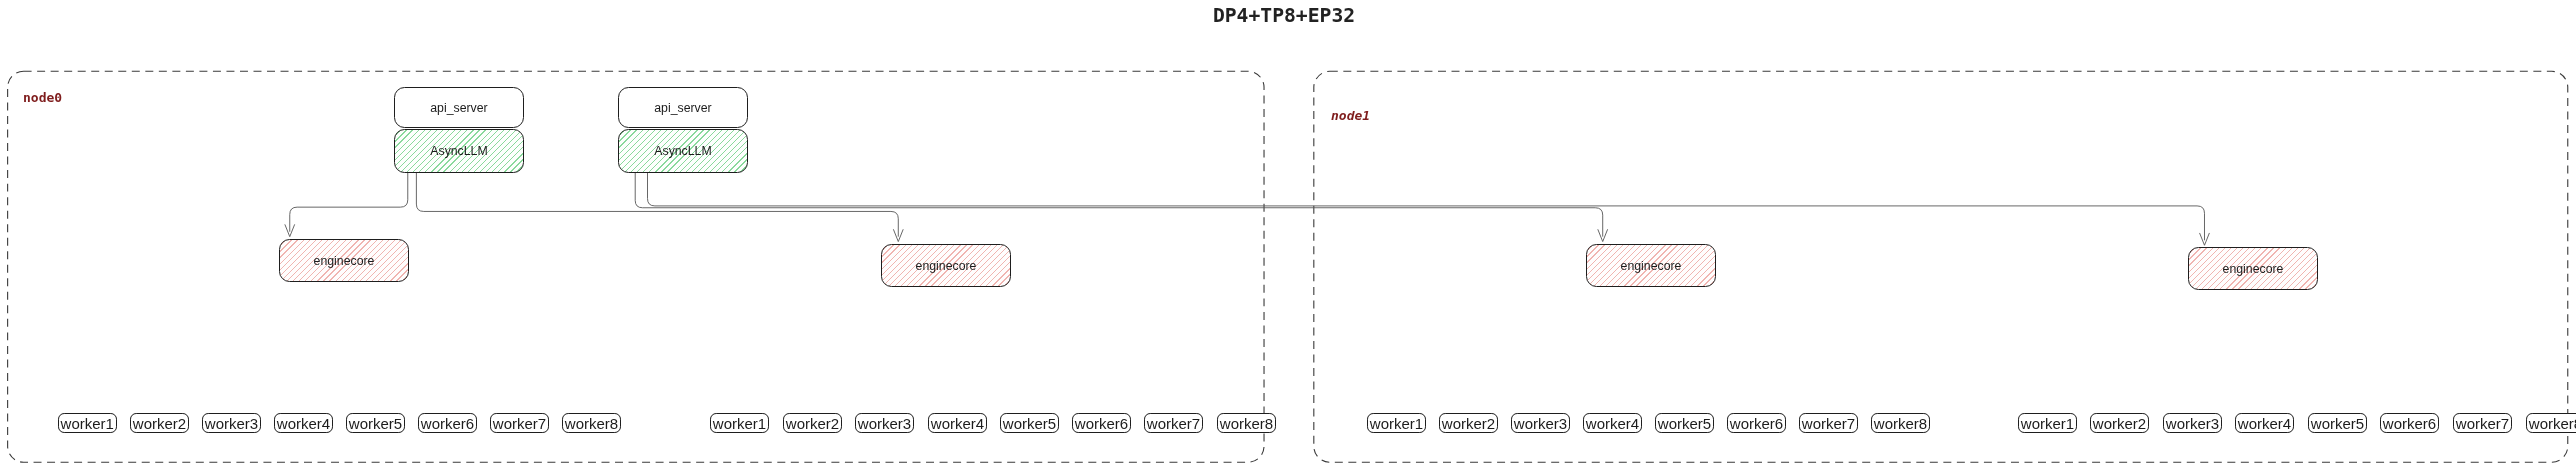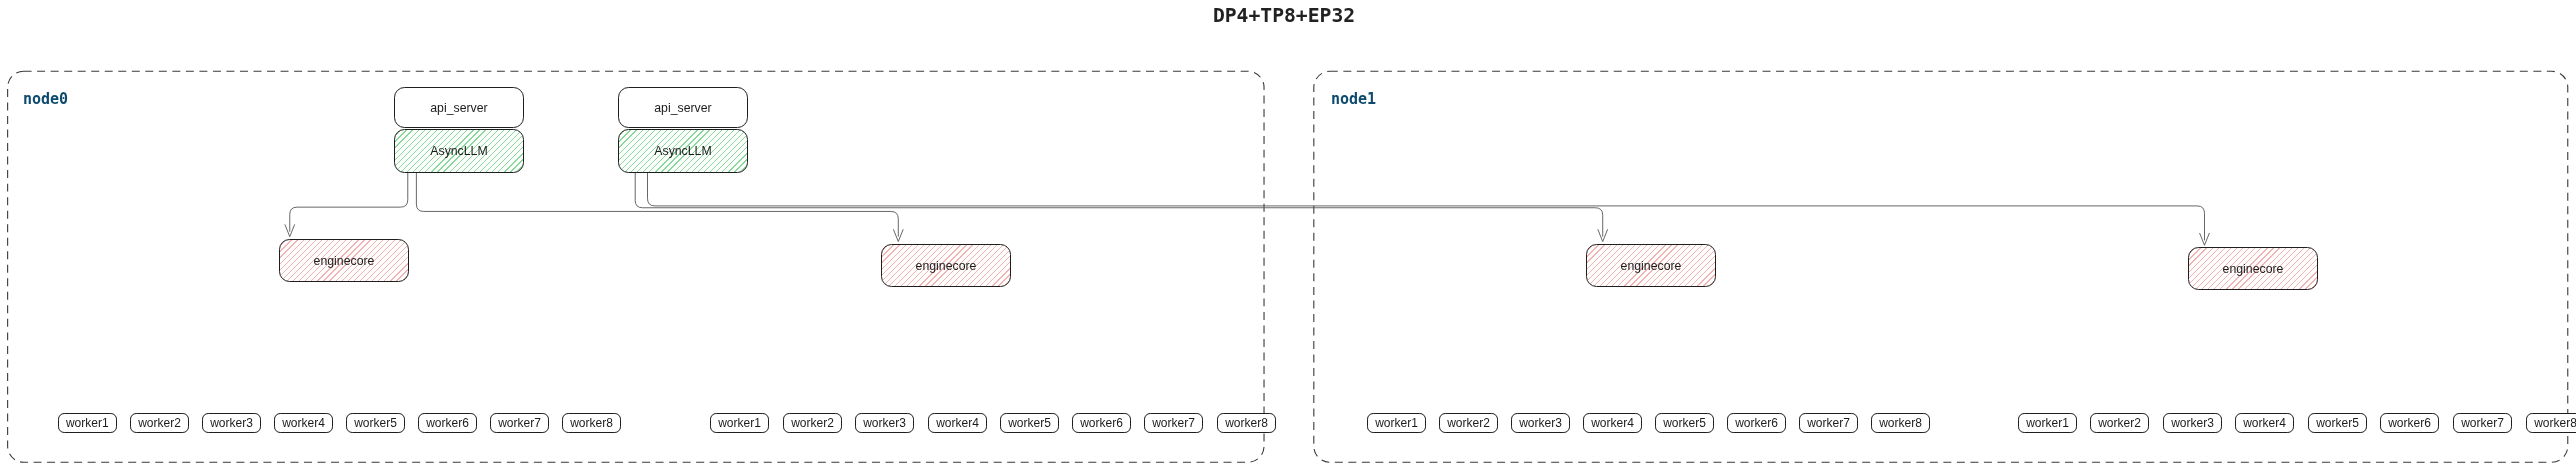--- a/index.html
+++ b/index.html
@@ -18,22 +18,22 @@
     font-weight:bold;
     font-size:19.7px;
     color:#222;
     white-space:nowrap;
   }
   svg.wires{position:absolute;left:0;top:0;}
   .node-label{
     position:absolute;
     font-family:"DejaVu Sans Mono", monospace;
     font-weight:600;
-    font-size:15px;
-    color:#0c4a6e;
+    font-size:13px;
+    color:#7f1d1d;
     white-space:nowrap;
   }
   .box{
     position:absolute;
     box-sizing:border-box;
     border:1.4px solid var(--border);
     border-radius:10.5px;
     background:#ffffff;
     display:flex;align-items:center;justify-content:center;
     font-size:12.3px;color:#1c1c1c;
@@ -50,21 +50,21 @@
   .box.ec{
     background:
       repeating-linear-gradient(135deg,
         rgba(255,255,255,0) 0px, rgba(255,255,255,0) 3.4px,
         var(--red) 3.4px, var(--red) 4.3px),
       #fffdfd;
   }
   .box.worker{
     border-radius:6.2px;
     border-width:1.2px;
-    font-size:12px;
+    font-size:15px;
   }
 </style>
 </head>
 <body>
 
 <div class="canvas" style="--border: #1e1e1e; --green: #8ad99c; --red: #f0b5b1;">
 
   <div class="title">DP4+TP8+EP32</div>
 
   <svg class="wires" width="2576" height="469" viewBox="0 0 4188 763" fill="none">
@@ -102,21 +102,21 @@
       <div class="box worker" style="left: 442px; top: 413px; width: 59px; height: 20px;">worker7</div>
       <div class="box worker" style="left: 514px; top: 413px; width: 59px; height: 20px;">worker8</div>
       <div class="box worker" style="left: 662px; top: 413px; width: 59px; height: 20px;">worker1</div>
       <div class="box worker" style="left: 735px; top: 413px; width: 59px; height: 20px;">worker2</div>
       <div class="box worker" style="left: 807px; top: 413px; width: 59px; height: 20px;">worker3</div>
       <div class="box worker" style="left: 880px; top: 413px; width: 59px; height: 20px;">worker4</div>
       <div class="box worker" style="left: 952px; top: 413px; width: 59px; height: 20px;">worker5</div>
       <div class="box worker" style="left: 1024px; top: 413px; width: 59px; height: 20px;">worker6</div>
       <div class="box worker" style="left: 1096px; top: 413px; width: 59px; height: 20px;">worker7</div>
       <div class="box worker" style="left: 1169px; top: 413px; width: 59px; height: 20px;">worker8</div>
-      <div class="node-label" style="left: 1331px; top: 90px;">node1</div>
+      <div class="node-label" style="left: 1331px; top: 108px; font-style: italic;">node1</div>
       <div class="box ec" style="left: 1538px; top: 244px; width: 130px; height: 43px;">enginecore</div>
       <div class="box ec" style="left: 2140px; top: 247px; width: 130px; height: 43px;">enginecore</div>
       <div class="box worker" style="left: 1319px; top: 413px; width: 59px; height: 20px;">worker1</div>
       <div class="box worker" style="left: 1391px; top: 413px; width: 59px; height: 20px;">worker2</div>
       <div class="box worker" style="left: 1463px; top: 413px; width: 59px; height: 20px;">worker3</div>
       <div class="box worker" style="left: 1535px; top: 413px; width: 59px; height: 20px;">worker4</div>
       <div class="box worker" style="left: 1607px; top: 413px; width: 59px; height: 20px;">worker5</div>
       <div class="box worker" style="left: 1679px; top: 413px; width: 59px; height: 20px;">worker6</div>
       <div class="box worker" style="left: 1751px; top: 413px; width: 59px; height: 20px;">worker7</div>
       <div class="box worker" style="left: 1823px; top: 413px; width: 59px; height: 20px;">worker8</div>

